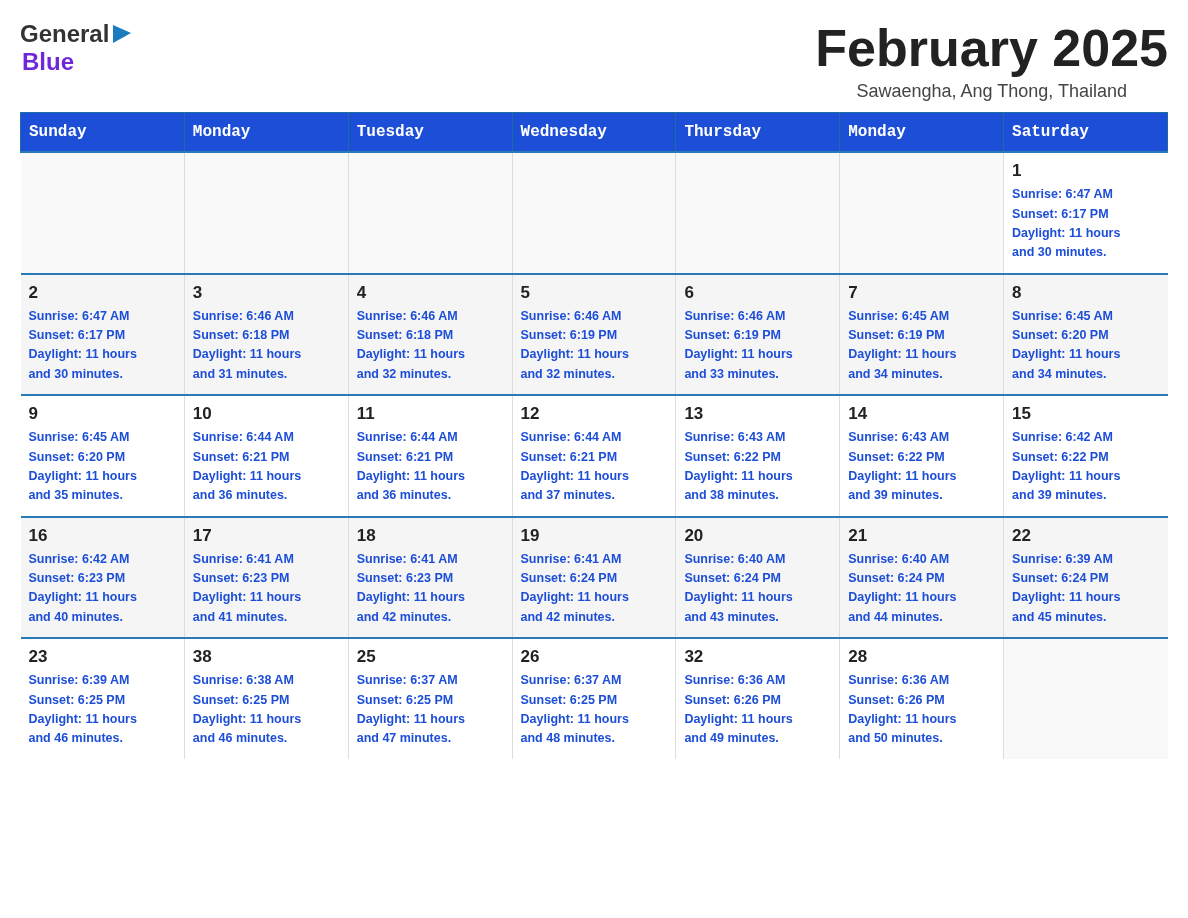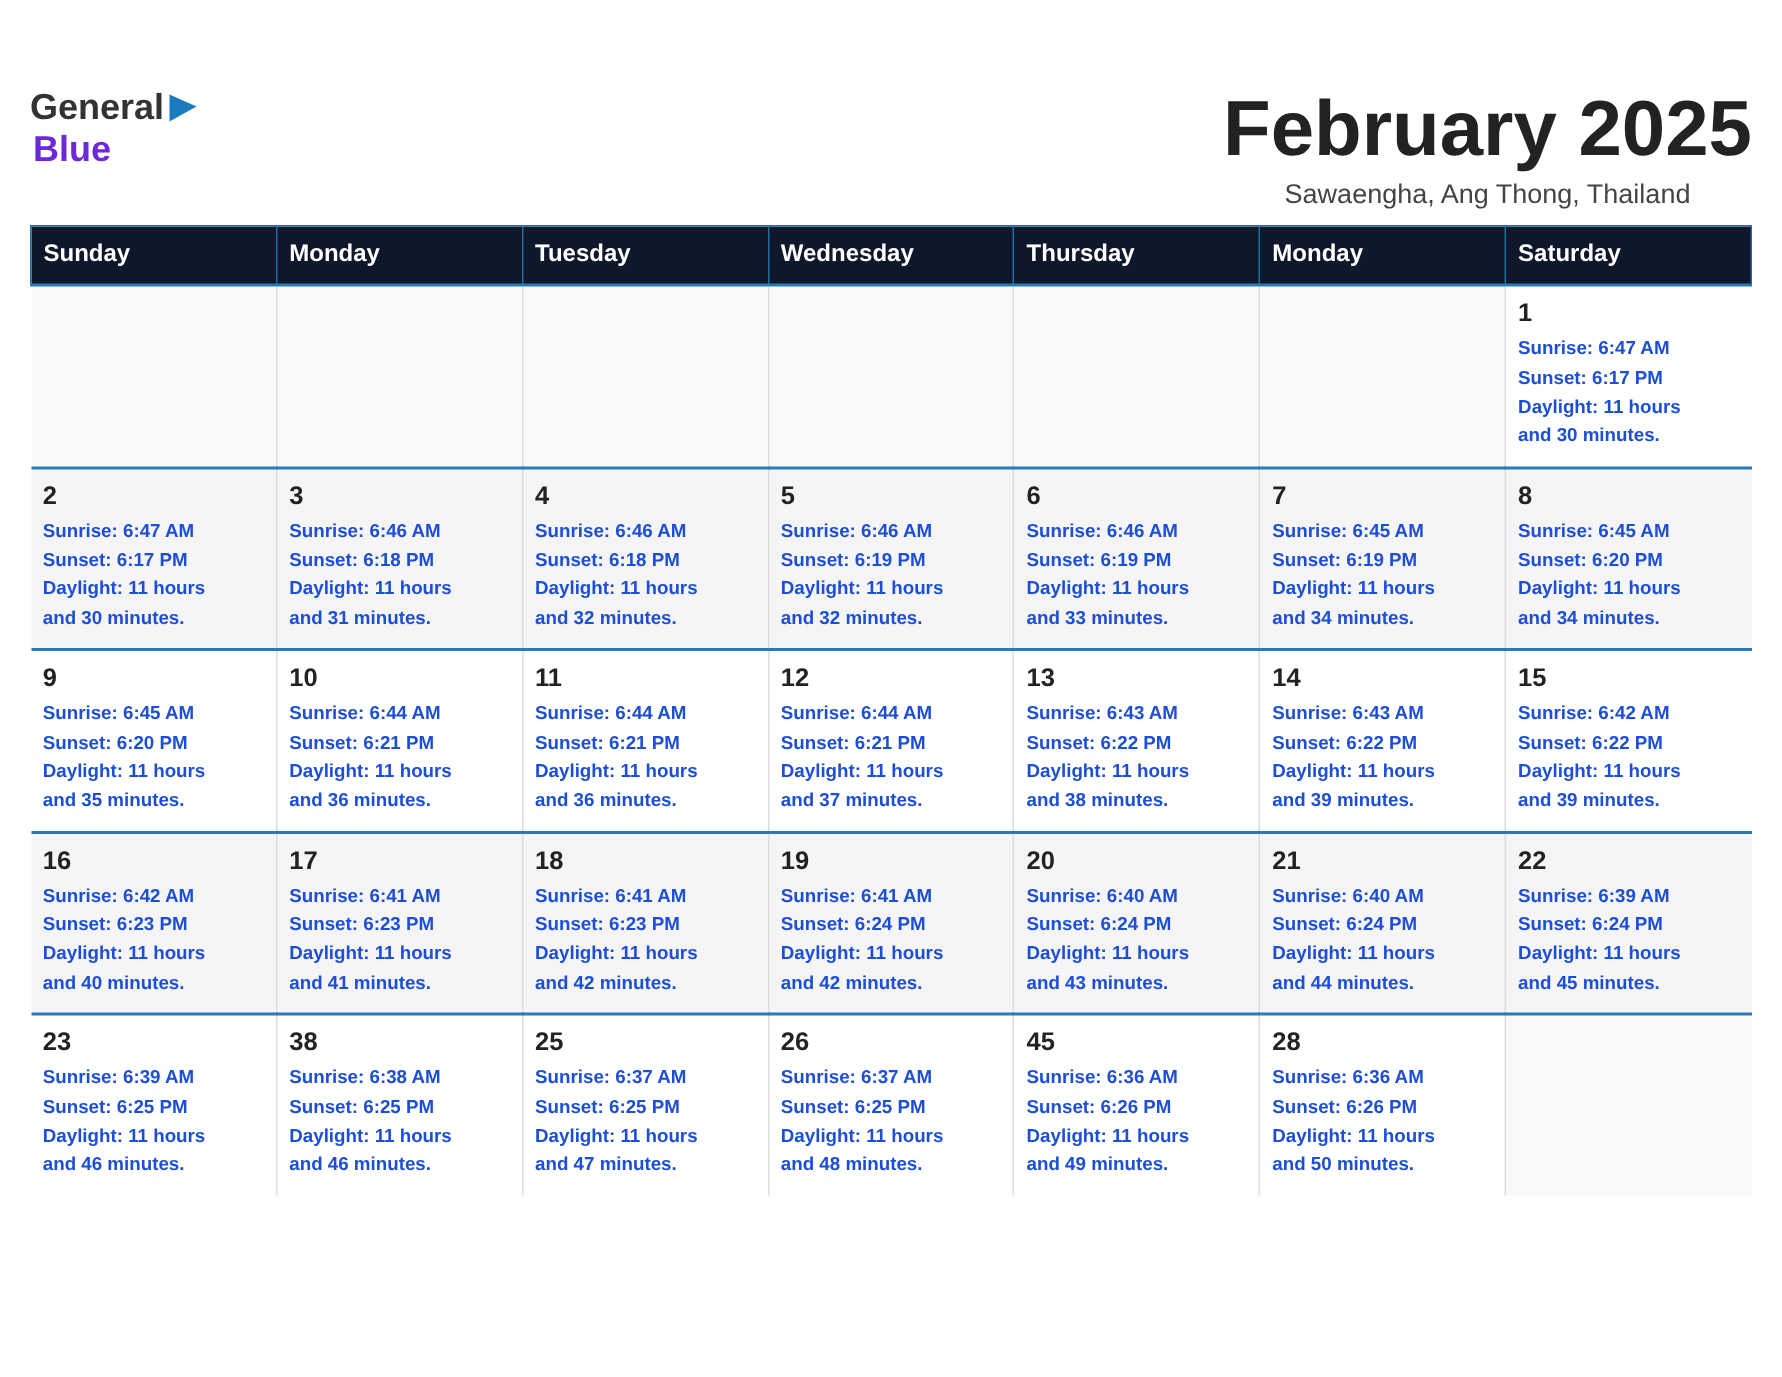--- a/index.html
+++ b/index.html
@@ -8,21 +8,20 @@
       background: #fff;
       padding: 20px;
       width: 1188px;
       min-height: 918px;
     }
     .header {
       display: flex;
       justify-content: space-between;
       align-items: flex-start;
       margin-bottom: 10px;
-      margin-top: 38px;
     }
     .logo {
       display: flex;
       flex-direction: column;
       align-items: flex-start;
     }
     .logo-line {
       display: flex;
       align-items: center;
     }
@@ -39,21 +38,22 @@
       font-size: 18px;
       color: #444;
       margin-top: 4px;
     }
     .calendar {
       width: 100%;
       border-collapse: collapse;
       margin-top: 8px;
     }
     .calendar thead tr {
-      background-color: #0f172a;
+      background-color: #1d4ed8;
+      font-family: Liberation Mono, monospace;
     }
     .calendar thead th {
       color: #fff;
       padding: 10px 8px;
       font-size: 16px;
       font-weight: bold;
       text-align: left;
       border: 1px solid #1a6fa0;
     }
     .calendar tbody tr {
@@ -239,21 +239,21 @@
         </td>
         <td>
           <span class="day-number">25</span>
           <div class="day-info">Sunrise: 6:37 AM<br>Sunset: 6:25 PM<br>Daylight: 11 hours<br>and 47 minutes.</div>
         </td>
         <td>
           <span class="day-number">26</span>
           <div class="day-info">Sunrise: 6:37 AM<br>Sunset: 6:25 PM<br>Daylight: 11 hours<br>and 48 minutes.</div>
         </td>
         <td>
-          <span class="day-number">45</span>
+          <span class="day-number">32</span>
           <div class="day-info">Sunrise: 6:36 AM<br>Sunset: 6:26 PM<br>Daylight: 11 hours<br>and 49 minutes.</div>
         </td>
         <td>
           <span class="day-number">28</span>
           <div class="day-info">Sunrise: 6:36 AM<br>Sunset: 6:26 PM<br>Daylight: 11 hours<br>and 50 minutes.</div>
         </td>
         <td class="empty-cell"></td>
       </tr>
     </tbody>
 </table>

